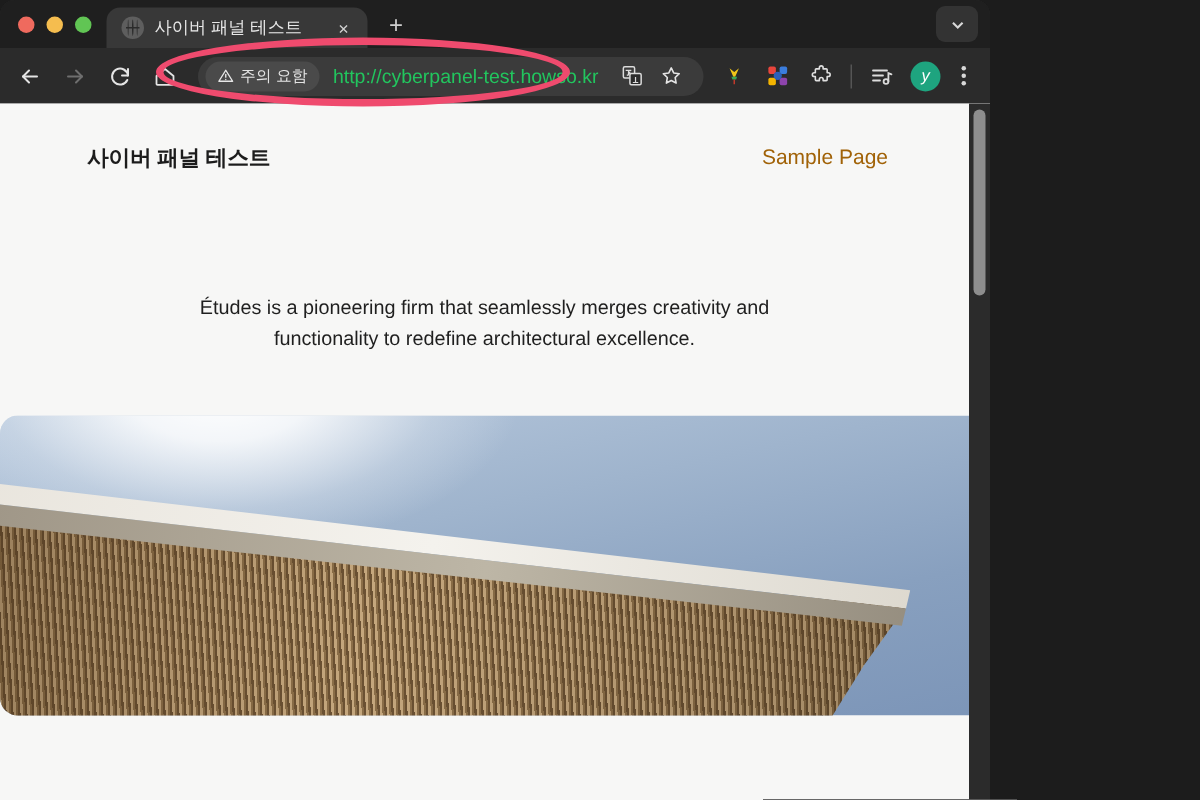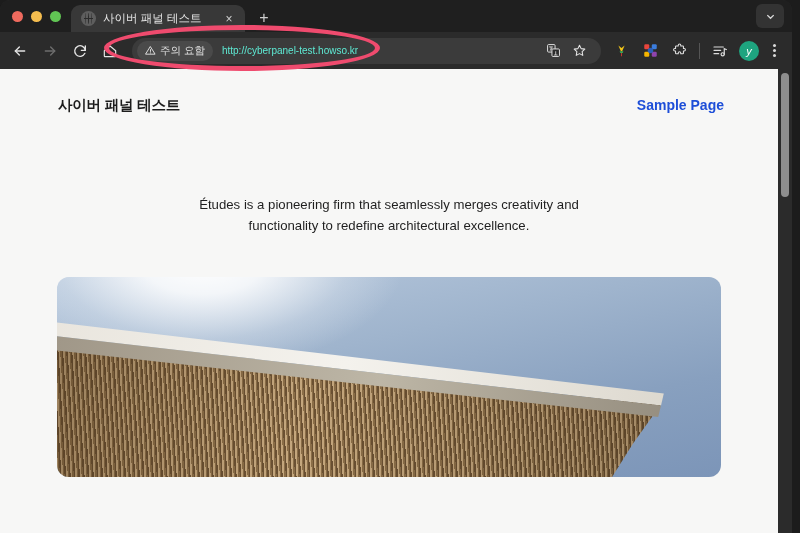--- a/index.html
+++ b/index.html
@@ -6,21 +6,21 @@
   html, body {
     width: 800px; height: 533px;
     background: #1c1c1c;
     font-family: "Liberation Sans", sans-serif;
     overflow: hidden;
   }
 
   
   .browser-window {
     position: relative;
-    width: 792px; height: 533px;
+    width: 660px; height: 533px;
     background: #2b2b2b;
     border-radius: 10px 10px 0 0;
     overflow: hidden;
   }
 
   
   .tab-strip {
     position: relative;
     height: 32px;
     background: #1f1f1f;
@@ -120,22 +120,22 @@
     height: 20px;
     background: #4a4a4a;
     border-radius: 10px;
     padding: 0 8px;
     flex: 0 0 auto;
   }
   .sec-chip-text {
     color: #e3e3e3; font-size: 10.5px; white-space: nowrap;
   }
   .omnibox-url {
-    color: #5eead4;
-    font-size: 10px;
+    color: #22c55e;
+    font-size: 13px;
     margin-left: 9px;
     white-space: nowrap; overflow: hidden; text-overflow: ellipsis;
   }
   .omnibox-right {
     margin-left: auto;
     display: flex; align-items: center; gap: 2px;
     flex: 0 0 auto;
   }
   .omnibox-right .tb-btn { width: 24px; height: 24px; flex: 0 0 24px; }
 
@@ -184,21 +184,21 @@
   .site-header {
     display: flex; align-items: center; justify-content: space-between;
     padding: 20px 54px 0 58px;
     height: 52px;
   }
   .site-title {
     font-size: 14.5px; font-weight: 700; color: #1c1c1c;
     letter-spacing: -0.2px;
   }
   .nav-link {
-    font-size: 14px; color: #1d4ed8; font-weight: 700;
+    font-size: 14px; color: #a16207; font-weight: 400;
   }
 
   .hero {
     text-align: center;
     padding: 52px 100px 0;
   }
   .hero h1 {
     font-family: "DejaVu Serif", "Liberation Serif", serif;
     font-size: 30px;
     font-weight: 400;

